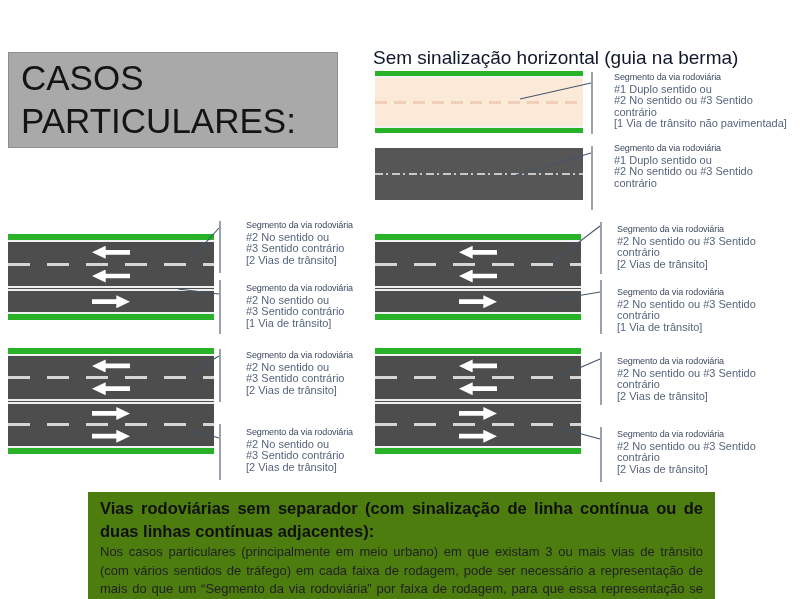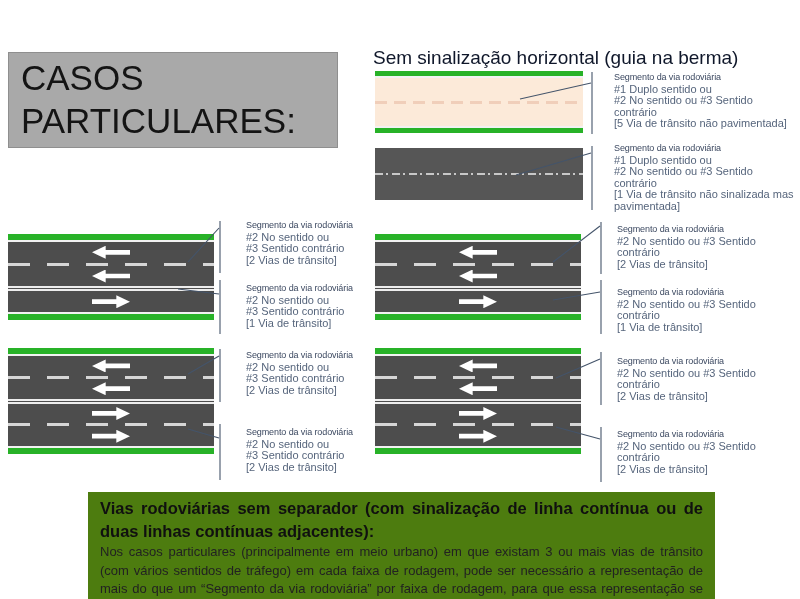--- a/index.html
+++ b/index.html
@@ -177,27 +177,26 @@
       <line x1="556" y1="336" x2="600" y2="317"></line>
       <line x1="601" y1="385" x2="601" y2="440"></line>
       <line x1="556" y1="385" x2="600" y2="397"></line>
     </g>
   </svg>
 
   <div class="ann wide" style="left:614px;top:30px;">
     <div class="ann-t">Segmento da via rodoviária</div>
     <div class="ann-l">#1 Duplo sentido ou</div>
     <div class="ann-l">#2 No sentido ou #3 Sentido contrário</div>
-    <div class="ann-l">[5 Via de trânsito não pavimentada]</div>
+    <div class="ann-l">[1 Via de trânsito não pavimentada]</div>
   </div>
   <div class="ann wide" style="left:614px;top:101px;">
     <div class="ann-t">Segmento da via rodoviária</div>
     <div class="ann-l">#1 Duplo sentido ou</div>
     <div class="ann-l">#2 No sentido ou #3 Sentido contrário</div>
-    <div class="ann-l">[1 Via de trânsito não sinalizada mas pavimentada]</div>
   </div>
 
   <div class="ann narrow" style="left:246px;top:178px;">
     <div class="ann-t">Segmento da via rodoviária</div>
     <div class="ann-l">#2 No sentido ou</div>
     <div class="ann-l">#3 Sentido contrário</div>
     <div class="ann-l">[2 Vias de trânsito]</div>
   </div>
   <div class="ann narrow" style="left:246px;top:241px;">
     <div class="ann-t">Segmento da via rodoviária</div>

